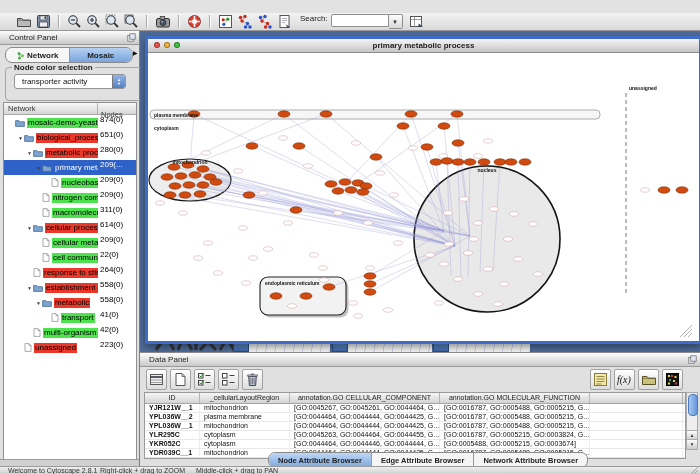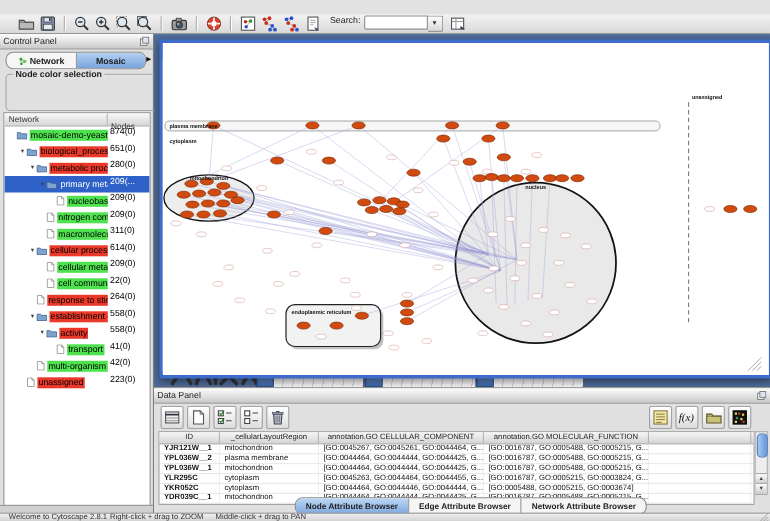--- a/index.html
+++ b/index.html
@@ -24,21 +24,21 @@
   .search-label{font-size:8px;color:#222;margin-right:3px;}
   .search-input{width:52px;height:11px;border:1px solid #8f8f8f;border-radius:2px 0 0 2px;
     font-size:8px;padding:0 2px;background:#fff;outline:none;}
   .search-drop{width:13px;height:13px;border:1px solid #8f8f8f;border-left:none;border-radius:0 2px 2px 0;
     background:linear-gradient(#fdfdfd,#d8d8d8);font-size:6px;color:#333;display:flex;align-items:center;justify-content:center;}
 
   
   .control-panel{position:absolute;left:0;top:31px;width:140px;height:435px;
     background:#e0e0e0;border-right:1px solid #7d7d7d;box-sizing:border-box;}
   .panel-header{position:relative;height:13px;background:linear-gradient(#fdfdfd,#c9c9c9);
-    border-bottom:1px solid #999;font-size:8px;color:#222;line-height:13px;padding-left:3px;}
+    border-bottom:1px solid #999;font-size:8px;color:#222;line-height:13px;padding-left:9px;}
   .float-btn{position:absolute;right:3px;top:2px;display:inline-flex;}
   .cp-tabs{position:absolute;left:5px;top:16px;width:126px;height:14px;display:flex;
     border:1px solid #8a8a8a;border-radius:7px;background:#f6f6f6;overflow:hidden;}
   .cp-tab{flex:1;display:flex;align-items:center;justify-content:center;font-size:8px;font-weight:bold;
     color:#222;border-right:1px solid #999;gap:2px;}
   .cp-tab:last-child{border-right:none;}
   .cp-tab.sel{background:linear-gradient(#b5d0f0,#79a4de);}
   .cp-tab-arrow{position:absolute;left:133px;top:18px;font-size:6px;color:#111;}
   .groupbox{position:absolute;left:5px;top:36px;width:156px;height:34px;border:1px solid #a5a5a5;
     border-radius:4px;box-sizing:border-box;}
@@ -280,20 +280,27 @@
         <span>Network</span>
       </div>
       <div class="cp-tab sel">
         <span>Mosaic</span>
       </div>
     </div>
     <span class="cp-tab-arrow">▶</span>
 
     <div class="groupbox">
       <span class="glabel">Node color selection</span>
+      <div class="combo">
+        <span class="cval">transporter activity</span>
+        <span class="cstep">
+            <span>▲</span>
+            <span>▼</span>
+          </span>
+      </div>
     </div>
     <div class="checkrow">
       <span class="checkbox">
         <span class="mark">✓</span>
       </span>
       <span class="checklabel">Select nodes</span>
     </div>
 
     <div class="tree-pane">
       <div class="tree-head">
@@ -453,21 +460,21 @@
             <span class="tnum">558(0)</span>
           </div>
           <div class="trow">
             <div class="tleft" style="padding-left: 31px;">
               <span class="tri">▼</span>
               <span class="ticn">
                 <svg width="10" height="8" viewBox="0 0 10 8">
                   <path d="M0.6 1.6h3.2l1 1.1h4.6v4.7H0.6z" fill="#7da3cf" stroke="#3c5f8e" stroke-width="0.7"></path>
                 </svg>
               </span>
-              <span class="tlab red">activity</span>
+              <span class="tlab red">metabolic</span>
             </div>
             <span class="tnum">558(0)</span>
           </div>
           <div class="trow">
             <div class="tleft" style="padding-left: 40px;">
               <span class="tri"></span>
               <span class="ticn">
                 <svg width="8" height="9" viewBox="0 0 8 9">
                   <path d="M1 0.6h4l2 2v5.8H1z" fill="#fff" stroke="#888" stroke-width="0.7"></path>
                   <path d="M5 0.6v2h2" fill="none" stroke="#888" stroke-width="0.7"></path>
@@ -515,20 +522,28 @@
       </svg>
     </span>
     <div class="frag blue" style="left:93px;width:16px;"></div>
     <div class="frag body" style="left:109px;width:81px;"></div>
     <div class="frag blue" style="left:192px;width:16px;"></div>
     <div class="frag body" style="left:208px;width:84px;"></div>
     <div class="frag blue" style="left:293px;width:16px;"></div>
     <div class="frag body" style="left:309px;width:81px;"></div>
 
     <div class="net-frame">
+      <div class="net-titlebar">
+        <div class="net-lights">
+          <span class="ntl" style="background:#ee544e"></span>
+          <span class="ntl" style="background:#f6b53a"></span>
+          <span class="ntl" style="background:#3fc43f"></span>
+        </div>
+        <div class="title">primary metabolic process</div>
+      </div>
       <div class="net-canvas"><svg width="545" height="285" viewBox="0 0 545 285">
             <rect x="2" y="57" width="450" height="9" rx="4" fill="#f6f6f6" stroke="#9a9a9a" stroke-width="0.8"></rect>
             <line x1="478" y1="40" x2="478" y2="243" stroke="#7a7a7a" stroke-width="1" stroke-dasharray="4 3"></line>
             <ellipse cx="42" cy="127" rx="41" ry="21" fill="#ededed" stroke="#141414" stroke-width="1.2"></ellipse>
             <circle cx="339" cy="186" r="73" fill="#e9e9e9" stroke="#141414" stroke-width="1.6"></circle>
             <rect x="114.5" y="226.5" width="86" height="38" rx="8" fill="#777" opacity="0.45"></rect>
             <rect x="112" y="224" width="86" height="38" rx="8" fill="#f2f2f2" stroke="#222" stroke-width="1.1"></rect>
             <line x1="63" y1="124" x2="296" y2="178" stroke="#9898d8" stroke-width="0.6" opacity="0.55"></line>
             <line x1="68" y1="129" x2="307" y2="193" stroke="#9898d8" stroke-width="0.6" opacity="0.55"></line>
             <line x1="55" y1="132" x2="322" y2="183" stroke="#9898d8" stroke-width="0.6" opacity="0.55"></line>

